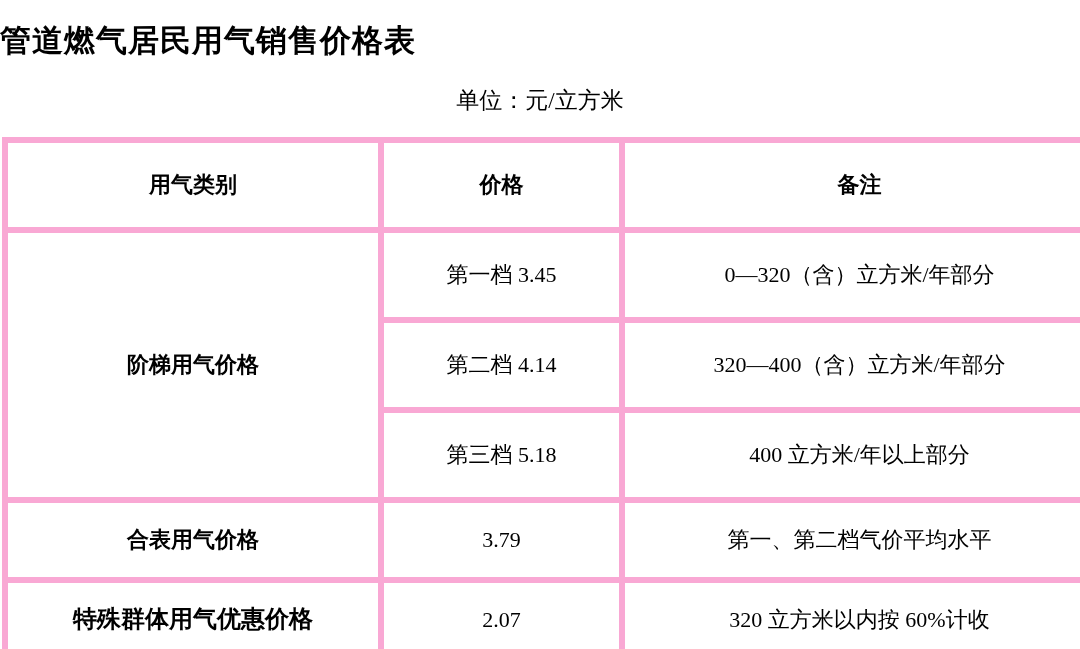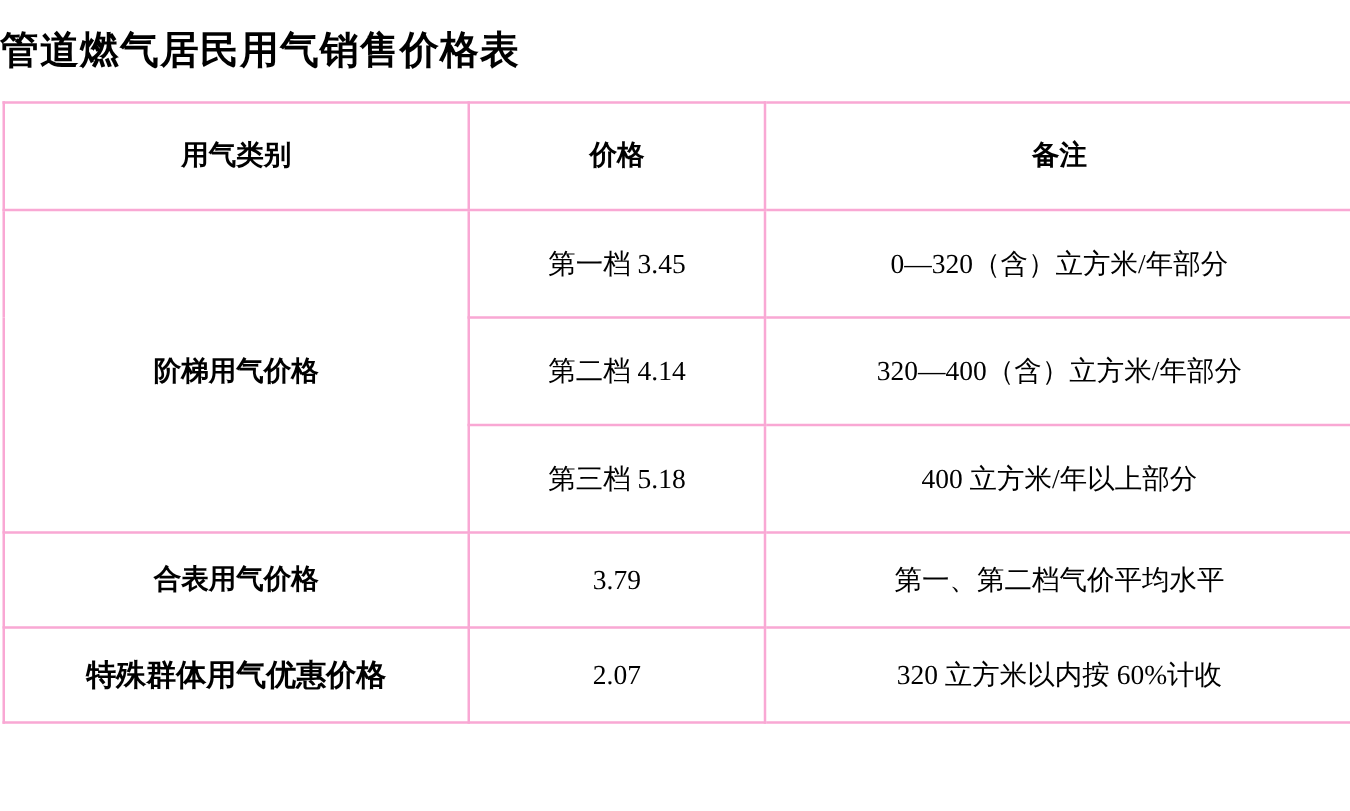--- a/index.html
+++ b/index.html
@@ -39,21 +39,21 @@
     margin: 22px 0 0 0;
     padding: 0 2px;
   }
   table.price-table {
     border-collapse: collapse;
     width: 1074px;
     margin: 0 auto;
     table-layout: fixed;
   }
   table.price-table td, table.price-table th {
-    border: 2px solid #f9a8d4;
+    border: 6px solid #f9a8d4;
     text-align: center;
     vertical-align: middle;
     font-size: 22px;
     padding: 0;
     line-height: 1.2;
   }
   th.col-cat { width: 370px; }
   th.col-price { width: 235px; }
   th.col-note { width: 469px; }
 
@@ -87,20 +87,21 @@
     font-family: "Liberation Serif", "DejaVu Serif", serif;
   }
 </style>
 </head>
 <body>
 
 <div class="page">
 
   <div class="doc-title">管道燃气居民用气销售价格表</div>
 
+  <div class="doc-unit">单位：元/立方米</div>
 
   <div class="table-wrap">
     <table class="price-table">
       <tbody>
         <tr class="hdr-row">
           <th class="col-cat">用气类别</th>
           <th class="col-price">价格</th>
           <th class="col-note">备注</th>
         </tr>
 

